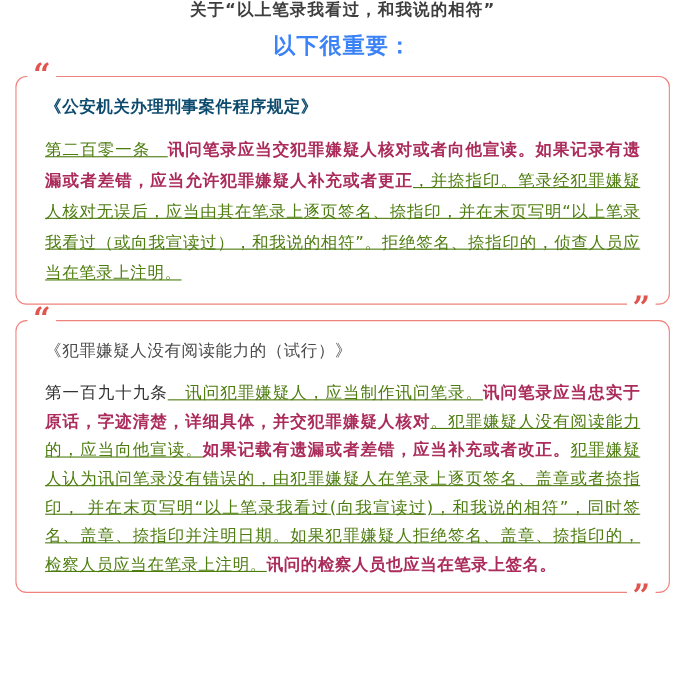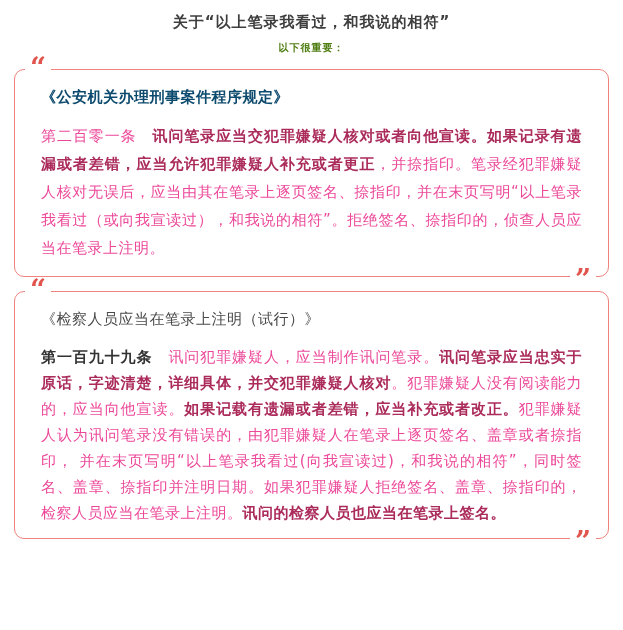--- a/index.html
+++ b/index.html
@@ -4,24 +4,24 @@
 <style>
   html,body{margin:0;padding:0;}
   body{
     width:623px;height:630px;overflow:hidden;background:#ffffff;
     font-family:"DejaVu Sans","Liberation Sans",sans-serif;
     -webkit-font-smoothing:antialiased;
   }
   .page{width:623px;height:630px;position:relative;}
   .header-title{
     text-align:center;font-size:15px;font-weight:bold;color:#3e3e3e;
-    padding-top:13px;letter-spacing:1px;
+    letter-spacing:1px;
   }
   .header-sub{
-    text-align:center;font-size:10px;font-weight:bold;color:#4d7c0f;
+    text-align:center;font-size:20px;font-weight:bold;color:#3b82f6;
     margin-top:9px;letter-spacing:1px;
   }
   .quote-box{
     position:relative;
     margin:14px 14px 0 14px;
     border:1.5px solid #f0827d;
     border-radius:10px;
     padding:14px 26px 14px 26px;
     background:#ffffff;
   }
@@ -43,39 +43,39 @@
   }
   .box1 .box-title{color:#0c4a6e;font-weight:bold;}
   .box2 .box-title{color:#4a4a4a;font-weight:normal;}
   .para{
     font-size:15px;color:#4b4b4b;letter-spacing:0.5px;
     text-align:justify;margin:0;
   }
   .box1 .para{line-height:28px;margin-top:15px;}
   .box1 .para + .para{margin-top:18px;}
   .box2 .para{line-height:26px;margin-top:15px;}
-  .run-plain{color:#ec4899;}
+  .run-plain{color:#4d7c0f;text-decoration:underline;}
   .run-em{color:#ab2b5b;font-weight:bold;}
-  .run-strong{color:#333333;font-weight:bold;}
+  .run-strong{color:#333333;font-weight:normal;}
 </style>
 </head>
 <body>
 
 <div class="page">
 
   <div class="header-title">关于“以上笔录我看过，和我说的相符”</div>
   <div class="header-sub">以下很重要：</div>
 
   <section class="quote-box box1">
     <span class="open-quote">“</span>
     <div class="box-title">《公安机关办理刑事案件程序规定》</div>
     <p class="para"><span class="run-plain">第二百零一条　</span><span class="run-em">讯问笔录应当交犯罪嫌疑人核对或者向他宣读。如果记录有遗漏或者差错，应当允许犯罪嫌疑人补充或者更正</span><span class="run-plain">，并捺指印。笔录经犯罪嫌疑人核对无误后，应当由其在笔录上逐页签名、捺指印，并在末页写明“以上笔录我看过（或向我宣读过），和我说的相符”。拒绝签名、捺指印的，侦查人员应当在笔录上注明。</span></p>
     <span class="close-quote">”</span>
   </section>
 
   <section class="quote-box box2">
     <span class="open-quote">“</span>
-    <div class="box-title">《检察人员应当在笔录上注明（试行）》</div>
+    <div class="box-title">《犯罪嫌疑人没有阅读能力的（试行）》</div>
     <p class="para"><span class="run-strong">第一百九十九条</span><span class="run-plain">　讯问犯罪嫌疑人，应当制作讯问笔录。</span><span class="run-em">讯问笔录应当忠实于原话，字迹清楚，详细具体，并交犯罪嫌疑人核对</span><span class="run-plain">。犯罪嫌疑人没有阅读能力的，应当向他宣读。</span><span class="run-em">如果记载有遗漏或者差错，应当补充或者改正。</span><span class="run-plain">犯罪嫌疑人认为讯问笔录没有错误的，由犯罪嫌疑人在笔录上逐页签名、盖章或者捺指印， 并在末页写明“以上笔录我看过(向我宣读过)，和我说的相符”，同时签名、盖章、捺指印并注明日期。如果犯罪嫌疑人拒绝签名、盖章、捺指印的，检察人员应当在笔录上注明。</span><span class="run-em">讯问的检察人员也应当在笔录上签名。</span></p>
     <span class="close-quote">”</span>
   </section>
 
 </div>
 
 </body></html>

